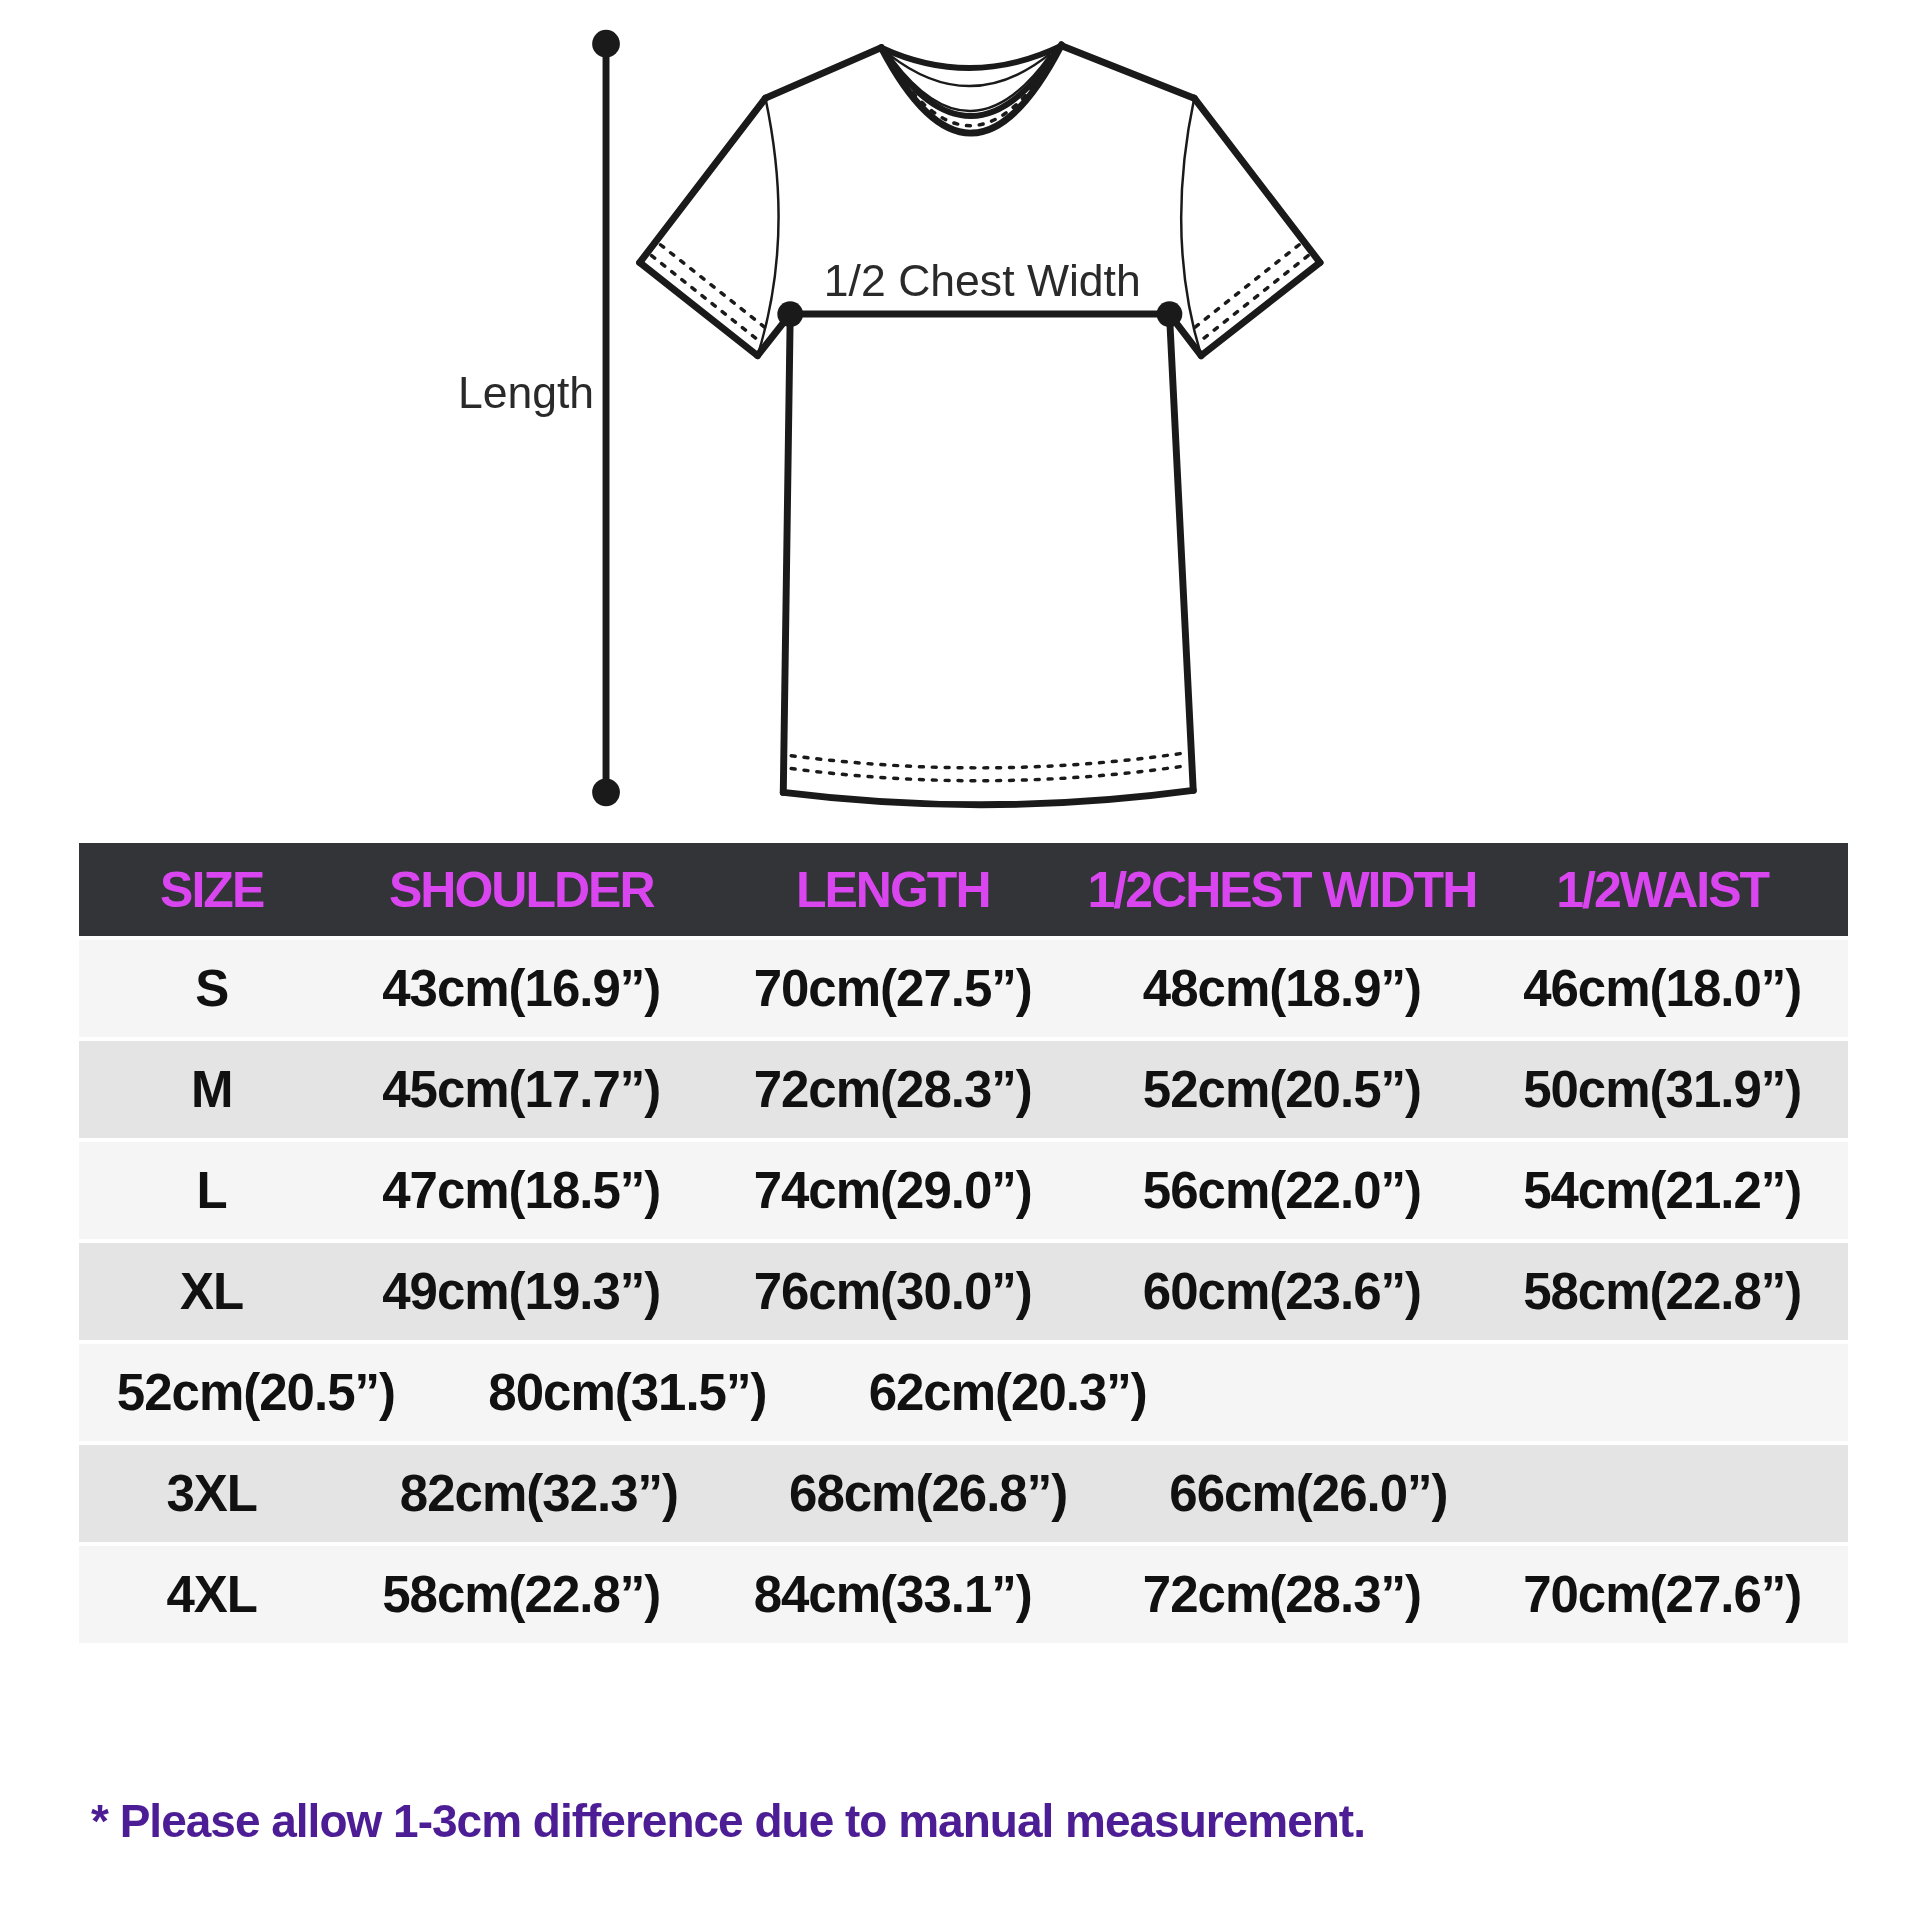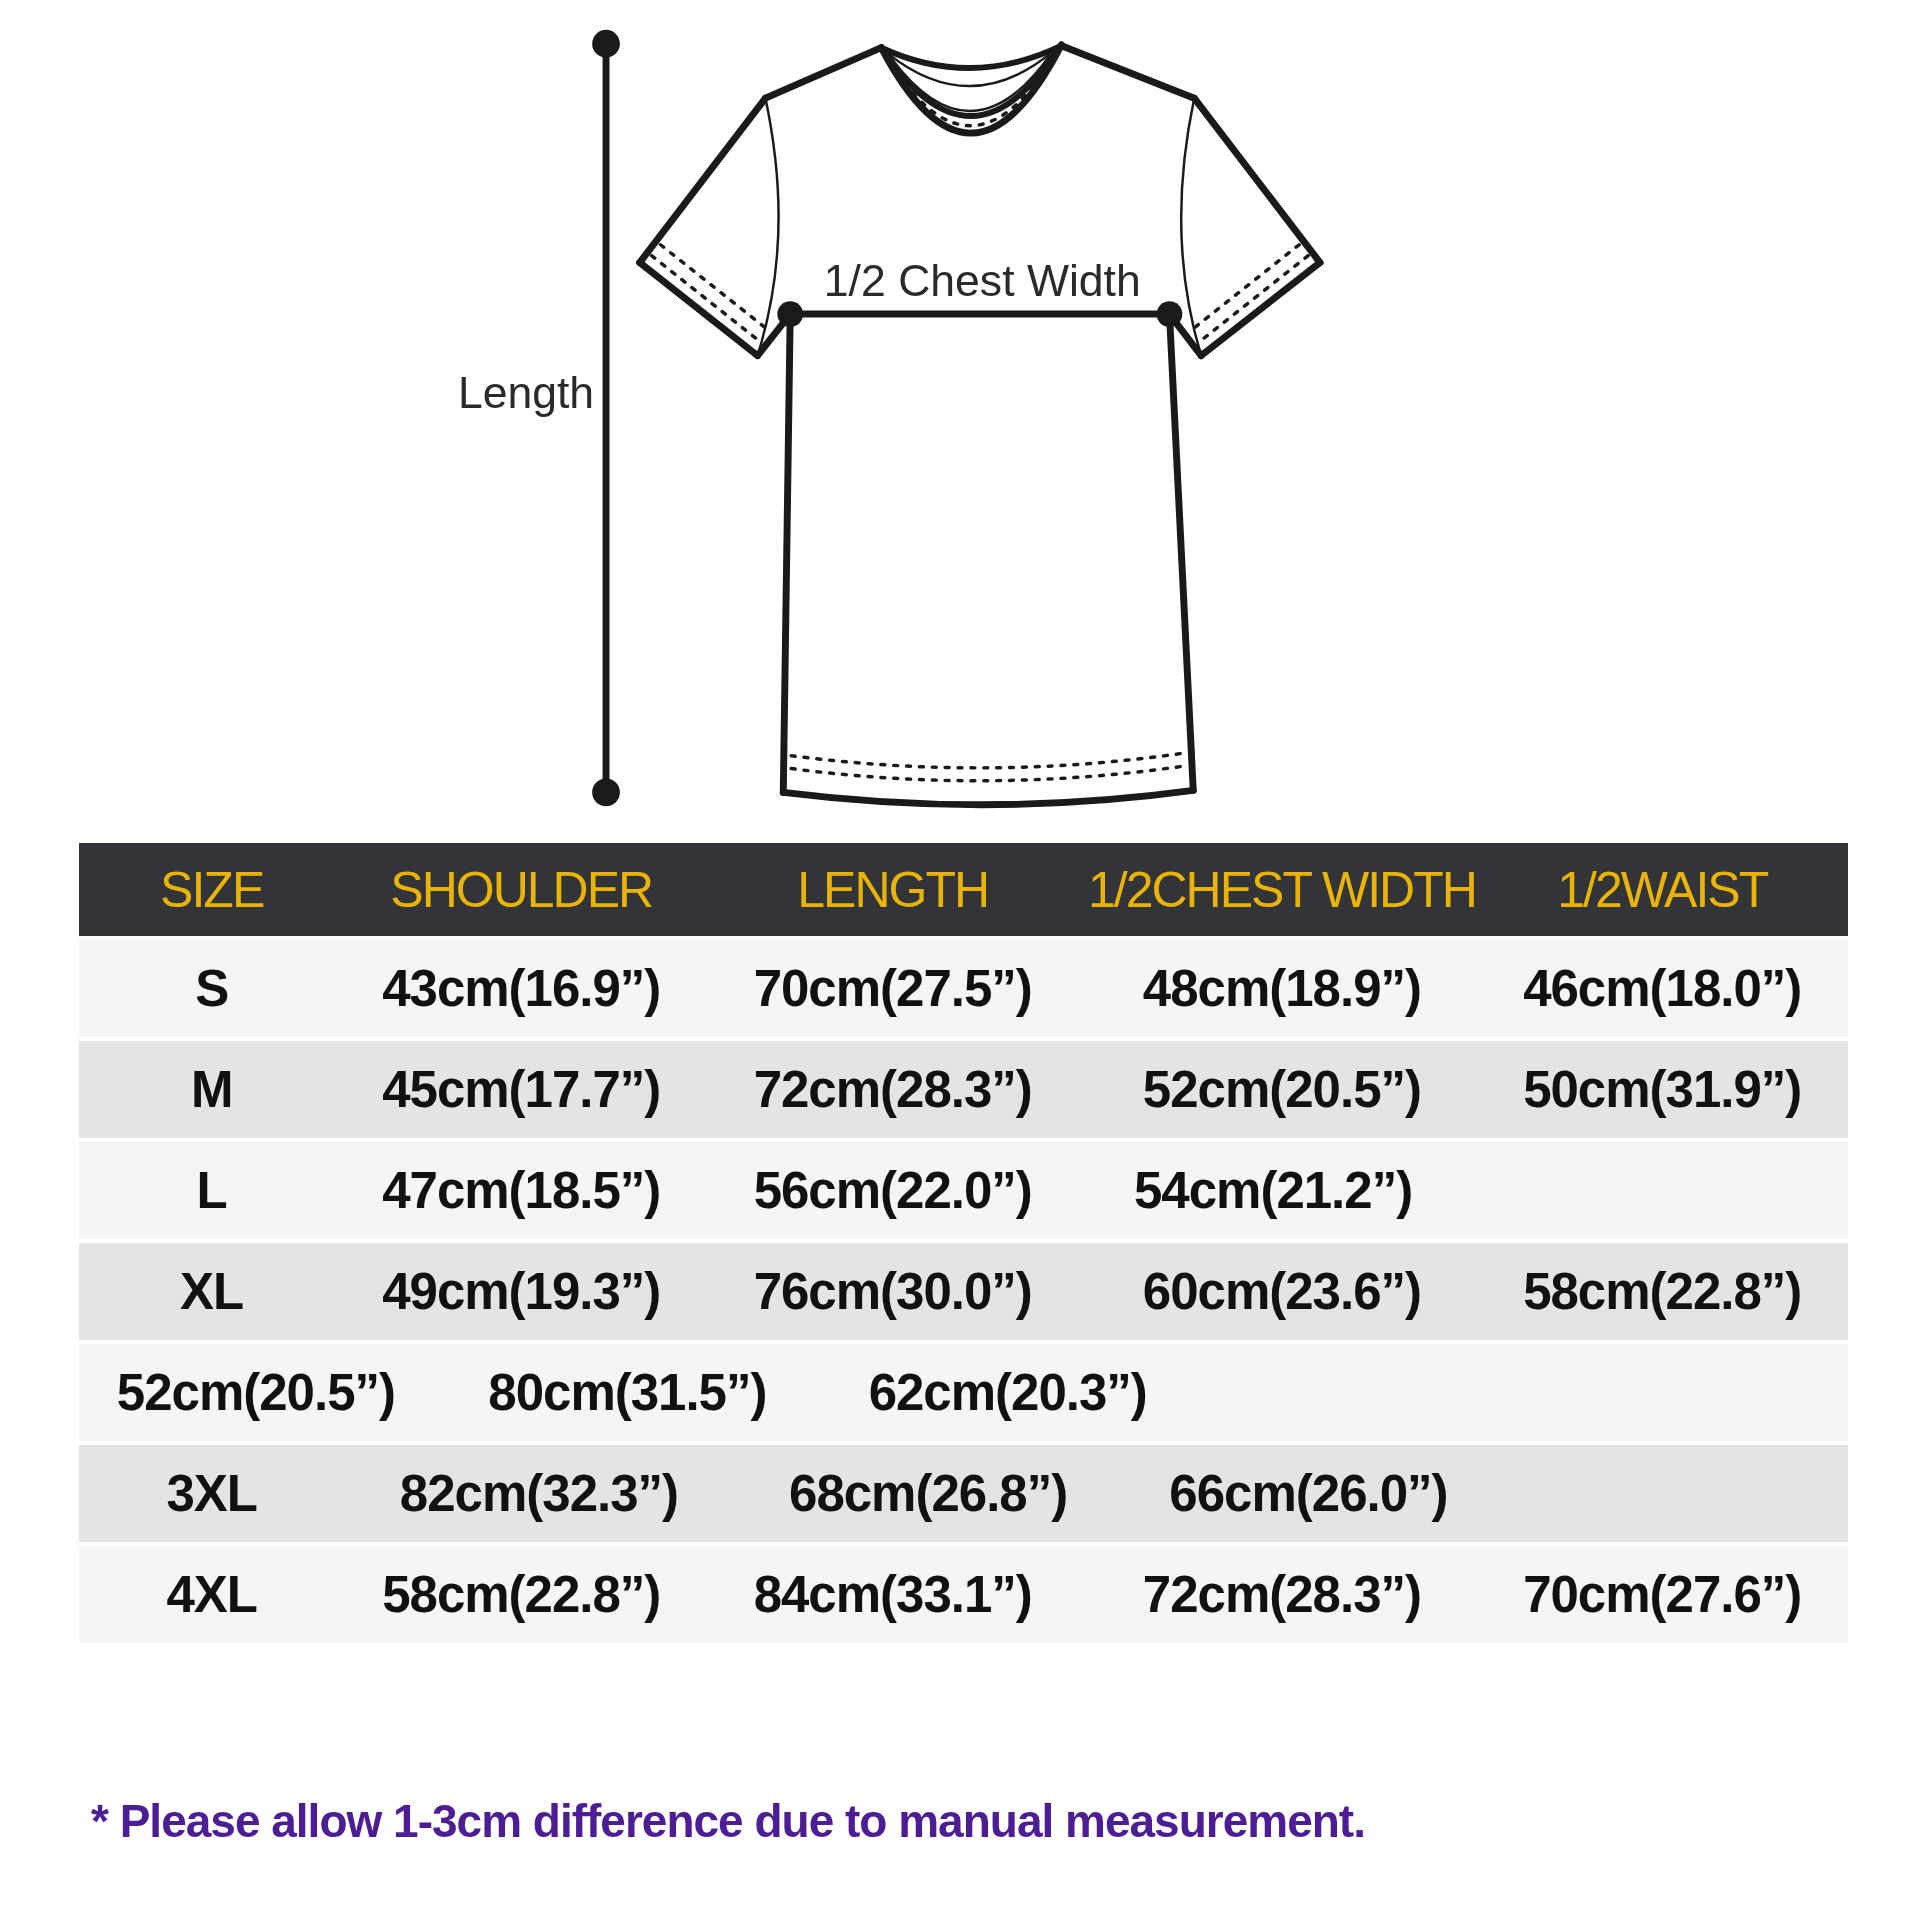--- a/index.html
+++ b/index.html
@@ -1,20 +1,20 @@
 <!DOCTYPE html>
 <html><head>
 <meta charset="utf-8">
 <style>
   html,body{margin:0;padding:0;background:#ffffff;width:1927px;height:1927px;overflow:hidden;}
   body{font-family:"Liberation Sans", sans-serif;color:#111;}
   .diagram-wrap{width:1927px;height:842px;position:relative;}
   .size-table{position:absolute;left:79px;top:843px;width:1769px;}
   .thead{display:flex;background:#323437;height:93px;align-items:center;}
-  .thead .hcell{color:#eab308;font-weight:normal;font-size:50px;letter-spacing:-2px;text-align:center;
+  .thead .hcell{color:#d946ef;font-weight:bold;font-size:50px;letter-spacing:-2px;text-align:center;
     font-stretch:condensed;}
   .trow{display:flex;height:97px;align-items:center;border-top:4px solid #ffffff;}
   .trow.light{background:#f5f5f6;}
   .trow.dark{background:#e4e4e5;}
   .cell{font-weight:bold;font-size:51px;letter-spacing:-1px;text-align:center;color:#111;
     font-stretch:condensed;}
   .c1{width:15%;} .c2{width:20%;} .c3{width:22%;} .c4{width:22%;} .c5{width:21%;}
   .note{position:absolute;left:91px;top:1794px;font-weight:bold;font-size:46px;letter-spacing:-1px;color:#4c1d95;
     font-stretch:condensed;}
   svg text{font-family:"Liberation Sans", sans-serif;}
@@ -101,20 +101,21 @@
   <div class="trow dark">
     <div class="cell c1">M</div>
     <div class="cell c2">45cm(17.7”)</div>
     <div class="cell c3">72cm(28.3”)</div>
     <div class="cell c4">52cm(20.5”)</div>
     <div class="cell c5">50cm(31.9”)</div>
   </div>
   <div class="trow light">
     <div class="cell c1">L</div>
     <div class="cell c2">47cm(18.5”)</div>
+    <div class="cell c3">74cm(29.0”)</div>
     <div class="cell c4">56cm(22.0”)</div>
     <div class="cell c5">54cm(21.2”)</div>
   </div>
   <div class="trow dark">
     <div class="cell c1">XL</div>
     <div class="cell c2">49cm(19.3”)</div>
     <div class="cell c3">76cm(30.0”)</div>
     <div class="cell c4">60cm(23.6”)</div>
     <div class="cell c5">58cm(22.8”)</div>
   </div>

